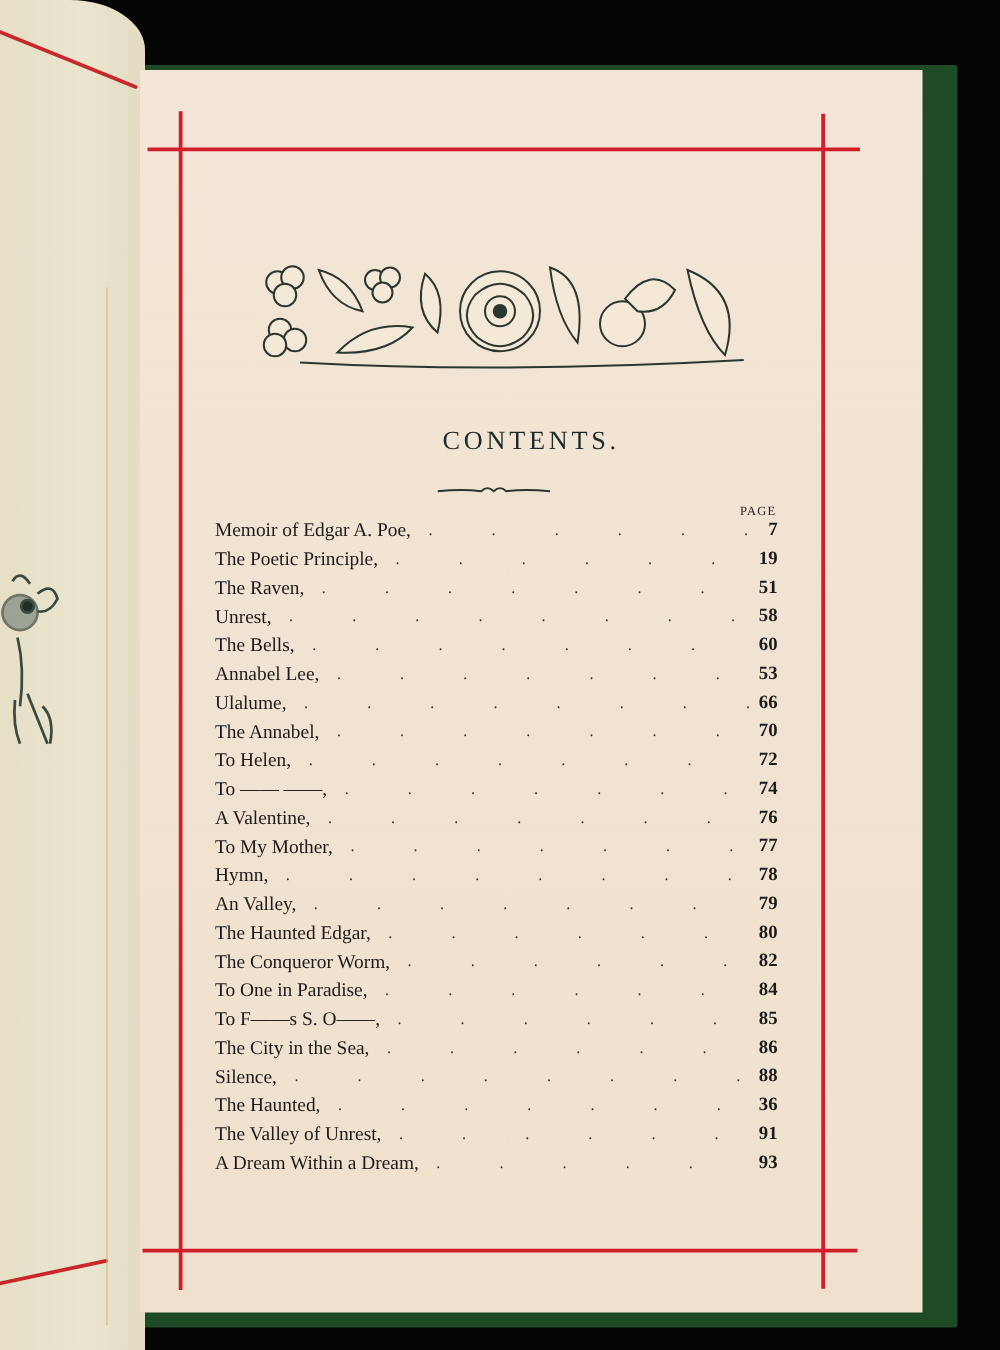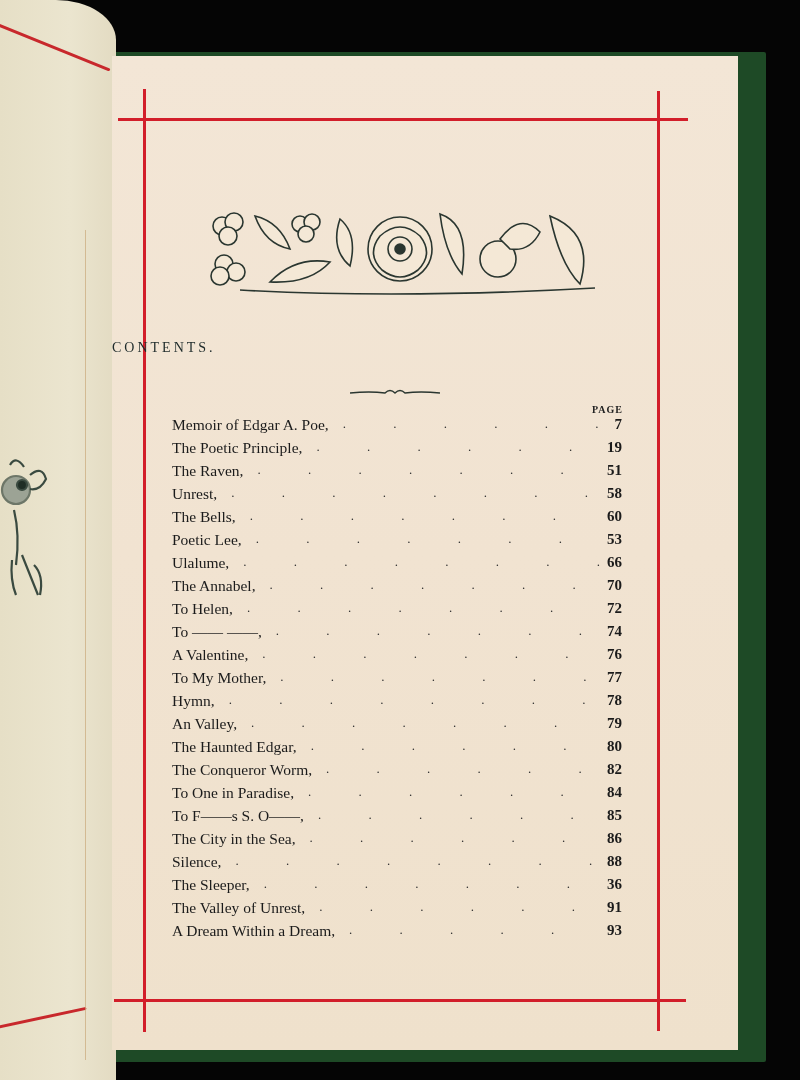--- a/index.html
+++ b/index.html
@@ -10,23 +10,23 @@
   .left-rule-top{position:absolute;left:-10px;top:20px;width:130px;height:3px;background:#c8282c;transform:rotate(22deg);transform-origin:left top;border-radius:2px;}
   .left-rule-bottom{position:absolute;left:-4px;top:1026px;width:92px;height:3px;background:#c8282c;transform:rotate(-12deg);transform-origin:left top;border-radius:2px;}
   .left-ornament{position:absolute;left:0;top:445px;width:58px;height:160px;}
   .right-page{position:absolute;left:112px;top:56px;width:626px;height:994px;background:linear-gradient(180deg,#f3e6d6 0%,#f1e3d1 50%,#efe1cc 100%);}
   .rule{position:absolute;background:#d21e2a;}
   .rule.h-top{left:6px;top:62px;width:570px;height:3px;}
   .rule.h-bottom{left:2px;top:943px;width:572px;height:3px;}
   .rule.v-left{left:31px;top:33px;width:3px;height:943px;}
   .rule.v-right{left:545px;top:35px;width:3px;height:940px;}
   .ornament{position:absolute;left:88px;top:148px;width:400px;height:92px;}
-  .title{position:absolute;left:0;width:626px;top:284px;font-size:14px;letter-spacing:3px;color:#1d2a2a;}
+  .title{position:absolute;left:0;width:626px;top:284px;text-align:center;font-size:21px;letter-spacing:3px;color:#1d2a2a;}
   .divider{position:absolute;left:238px;top:332px;width:90px;height:10px;}
-  .page-label{position:absolute;left:480px;top:348px;font-size:10px;letter-spacing:1px;font-weight:bold;color:#222;}
+  .page-label{position:absolute;left:480px;top:348px;font-size:10px;letter-spacing:1px;font-weight:normal;color:#222;}
   .toc{position:absolute;left:60px;top:360px;width:450px;}
   .row{display:flex;align-items:flex-start;height:23px;font-size:15.5px;color:#1b1b1b;}
   .row .t{white-space:pre;}
   .row .dots{flex:1;overflow:hidden;white-space:nowrap;letter-spacing:22px;color:#333;padding-left:14px;font-size:13px;}
   .row .p{min-width:22px;text-align:right;font-weight:bold;font-size:15px;}
 </style>
 </head>
 <body>
 
 <div class="cover"></div>
@@ -107,21 +107,21 @@
         <span class="t">Unrest,</span>
         <span class="dots">. . . . . . . . . . . . . . . . . .</span>
         <span class="p">58</span>
       </div>
     <div class="row">
         <span class="t">The Bells,</span>
         <span class="dots">. . . . . . . . . . . . . . . . . .</span>
         <span class="p">60</span>
       </div>
     <div class="row">
-        <span class="t">Poetic Lee,</span>
+        <span class="t">Annabel Lee,</span>
         <span class="dots">. . . . . . . . . . . . . . . . . .</span>
         <span class="p">53</span>
       </div>
     <div class="row">
         <span class="t">Ulalume,</span>
         <span class="dots">. . . . . . . . . . . . . . . . . .</span>
         <span class="p">66</span>
       </div>
     <div class="row">
         <span class="t">The Annabel,</span>
@@ -182,21 +182,21 @@
         <span class="t">The City in the Sea,</span>
         <span class="dots">. . . . . . . . . . . . . . . . . .</span>
         <span class="p">86</span>
       </div>
     <div class="row">
         <span class="t">Silence,</span>
         <span class="dots">. . . . . . . . . . . . . . . . . .</span>
         <span class="p">88</span>
       </div>
     <div class="row">
-        <span class="t">The Sleeper,</span>
+        <span class="t">The Haunted,</span>
         <span class="dots">. . . . . . . . . . . . . . . . . .</span>
         <span class="p">36</span>
       </div>
     <div class="row">
         <span class="t">The Valley of Unrest,</span>
         <span class="dots">. . . . . . . . . . . . . . . . . .</span>
         <span class="p">91</span>
       </div>
     <div class="row">
         <span class="t">A Dream Within a Dream,</span>

